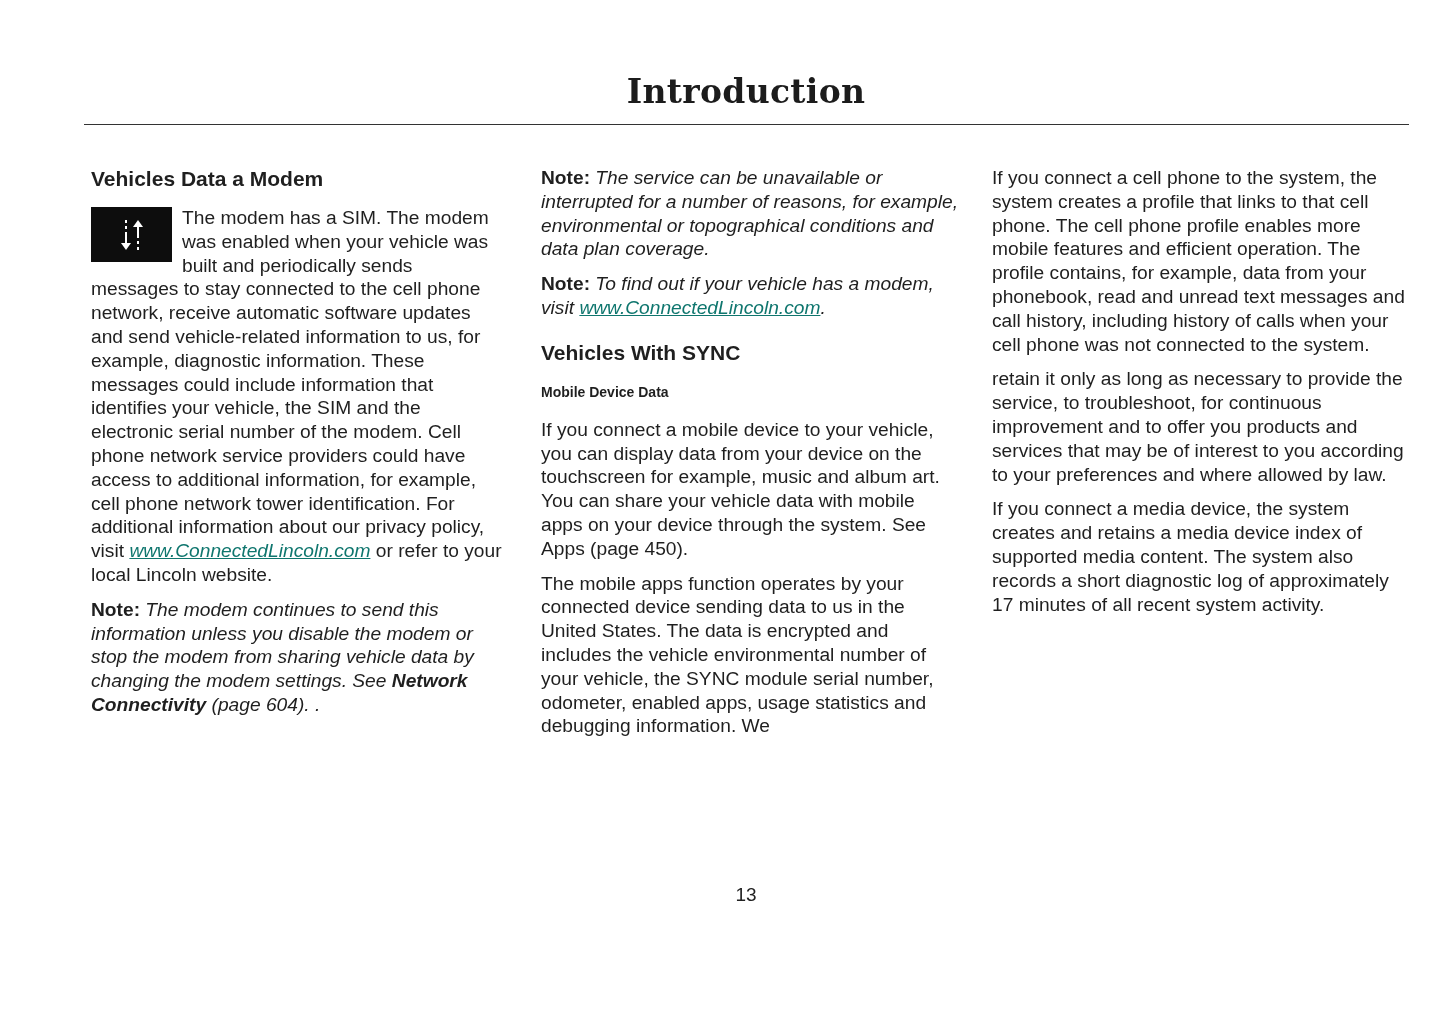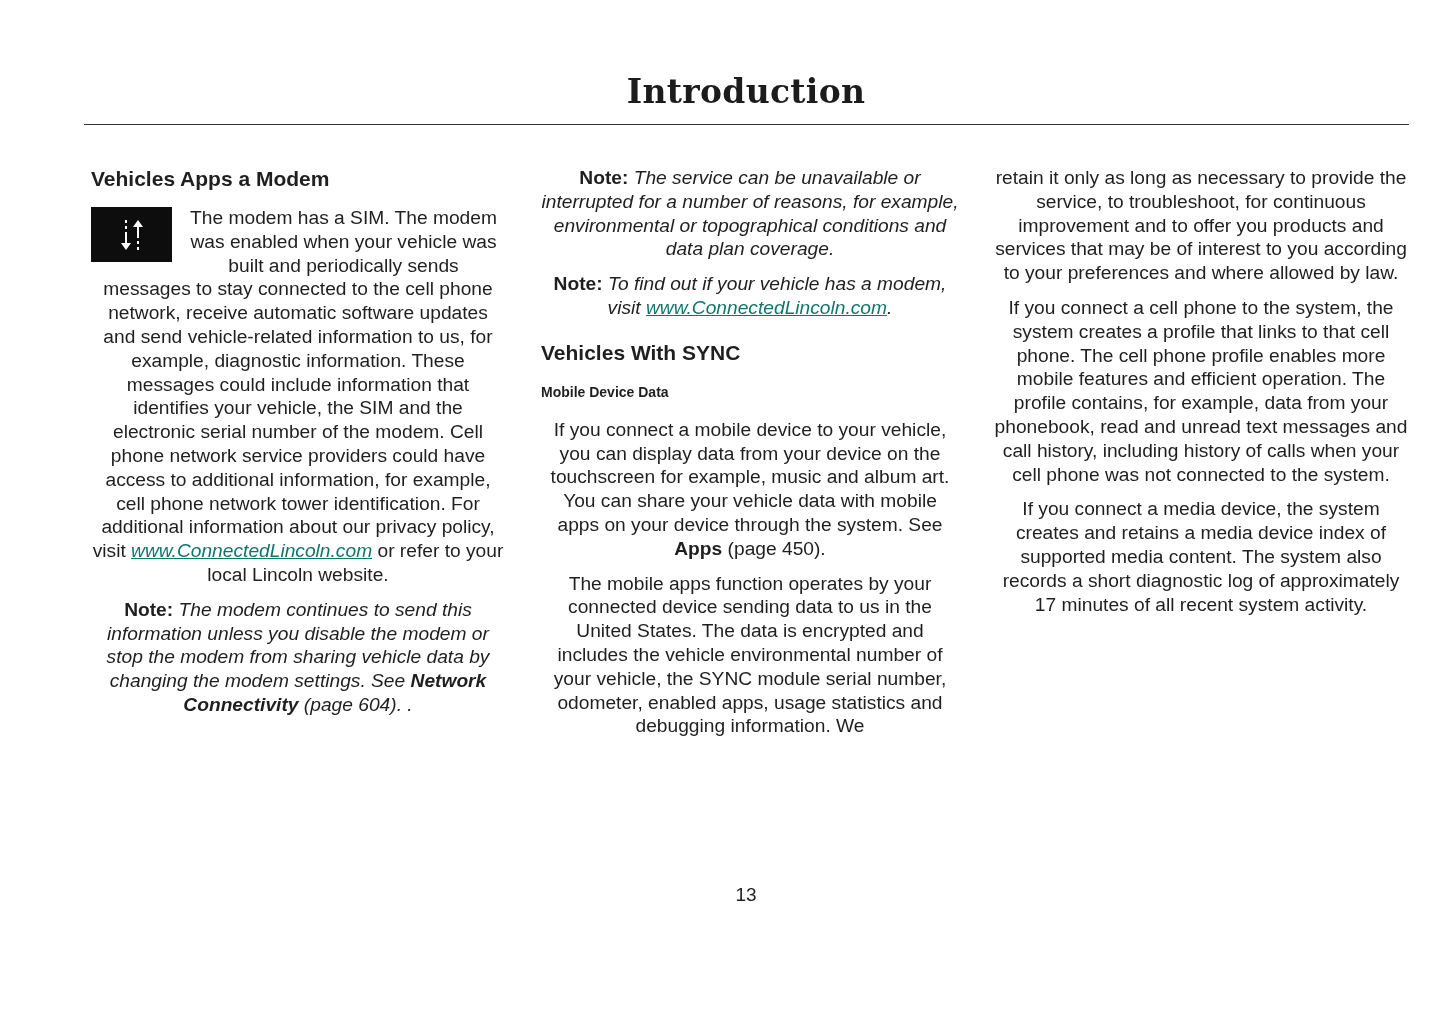--- a/index.html
+++ b/index.html
@@ -55,36 +55,35 @@
       line-height: 26px;
     }
     .sub-heading {
       font-size: 14px;
       font-weight: bold;
       margin: 0 0 14px 0;
       line-height: 24px;
     }
     p {
       margin: 0 0 11px 0;
-      text-align: center;
     }
     .note-label {
       font-weight: bold;
       font-style: normal;
     }
     .note-body {
       font-style: italic;
     }
     .link {
       color: #0f766e;
       text-decoration: underline;
       font-style: italic;
       cursor: pointer;
     }
-    .bold { font-weight: bold; }
+    .bold { font-weight: normal; }
     .bold-italic { font-weight: bold; font-style: italic; }
 
     .icon-box {
       float: left;
       width: 81px;
       height: 55px;
       background: #0d0d0d;
       margin: 0 10px 4px 0;
       position: relative;
       top: 1px;
@@ -104,21 +103,21 @@
       color: #222222;
     }
   </style>
 </head>
 <body>
 
 <h1 class="page-title">Introduction</h1>
 <div class="title-rule"></div>
 
 <div class="column col1">
-  <div class="section-heading">Vehicles Apps a Modem</div>
+  <div class="section-heading">Vehicles Data a Modem</div>
   <p>
     <span class="icon-box">
       <svg width="26" height="32" viewBox="0 0 26 32" xmlns="http://www.w3.org/2000/svg">
 
         <line x1="7" y1="1" x2="7" y2="4" stroke="#fff" stroke-width="2"></line>
         <line x1="7" y1="7" x2="7" y2="10" stroke="#fff" stroke-width="2"></line>
         <line x1="7" y1="13" x2="7" y2="26" stroke="#fff" stroke-width="2"></line>
         <polygon points="2,24 12,24 7,31" fill="#fff"></polygon>
 
         <polygon points="14,8 24,8 19,1" fill="#fff"></polygon>
@@ -142,18 +141,18 @@
   </p>
   <div class="section-heading" style="">Vehicles With SYNC</div>
   <div class="sub-heading">Mobile Device Data</div>
   <p>
     <span>If you connect a mobile device to your vehicle, you can display data from your device on the touchscreen for example, music and album art. You can share your vehicle data with mobile apps on your device through the system.  See </span><span class="bold">Apps</span><span> (page 450).</span>
   </p>
   <p>The mobile apps function operates by your connected device sending data to us in the United States. The data is encrypted and includes the vehicle environmental number of your vehicle, the SYNC module serial number, odometer, enabled apps, usage statistics and debugging information. We</p>
 </div>
 
 <div class="column col3">
+  <p>If you connect a cell phone to the system, the system creates a profile that links to that cell phone. The cell phone profile enables more mobile features and efficient operation. The profile contains, for example, data from your phonebook, read and unread text messages and call history, including history of calls when your cell phone was not connected to the system.</p>
   <p>retain it only as long as necessary to provide the service, to troubleshoot, for continuous improvement and to offer you products and services that may be of interest to you according to your preferences and where allowed by law.</p>
-  <p>If you connect a cell phone to the system, the system creates a profile that links to that cell phone. The cell phone profile enables more mobile features and efficient operation. The profile contains, for example, data from your phonebook, read and unread text messages and call history, including history of calls when your cell phone was not connected to the system.</p>
   <p>If you connect a media device, the system creates and retains a media device index of supported media content. The system also records a short diagnostic log of approximately 17 minutes of all recent system activity.</p>
 </div>
 
 <div class="page-number">13</div>
 
 </body></html>

